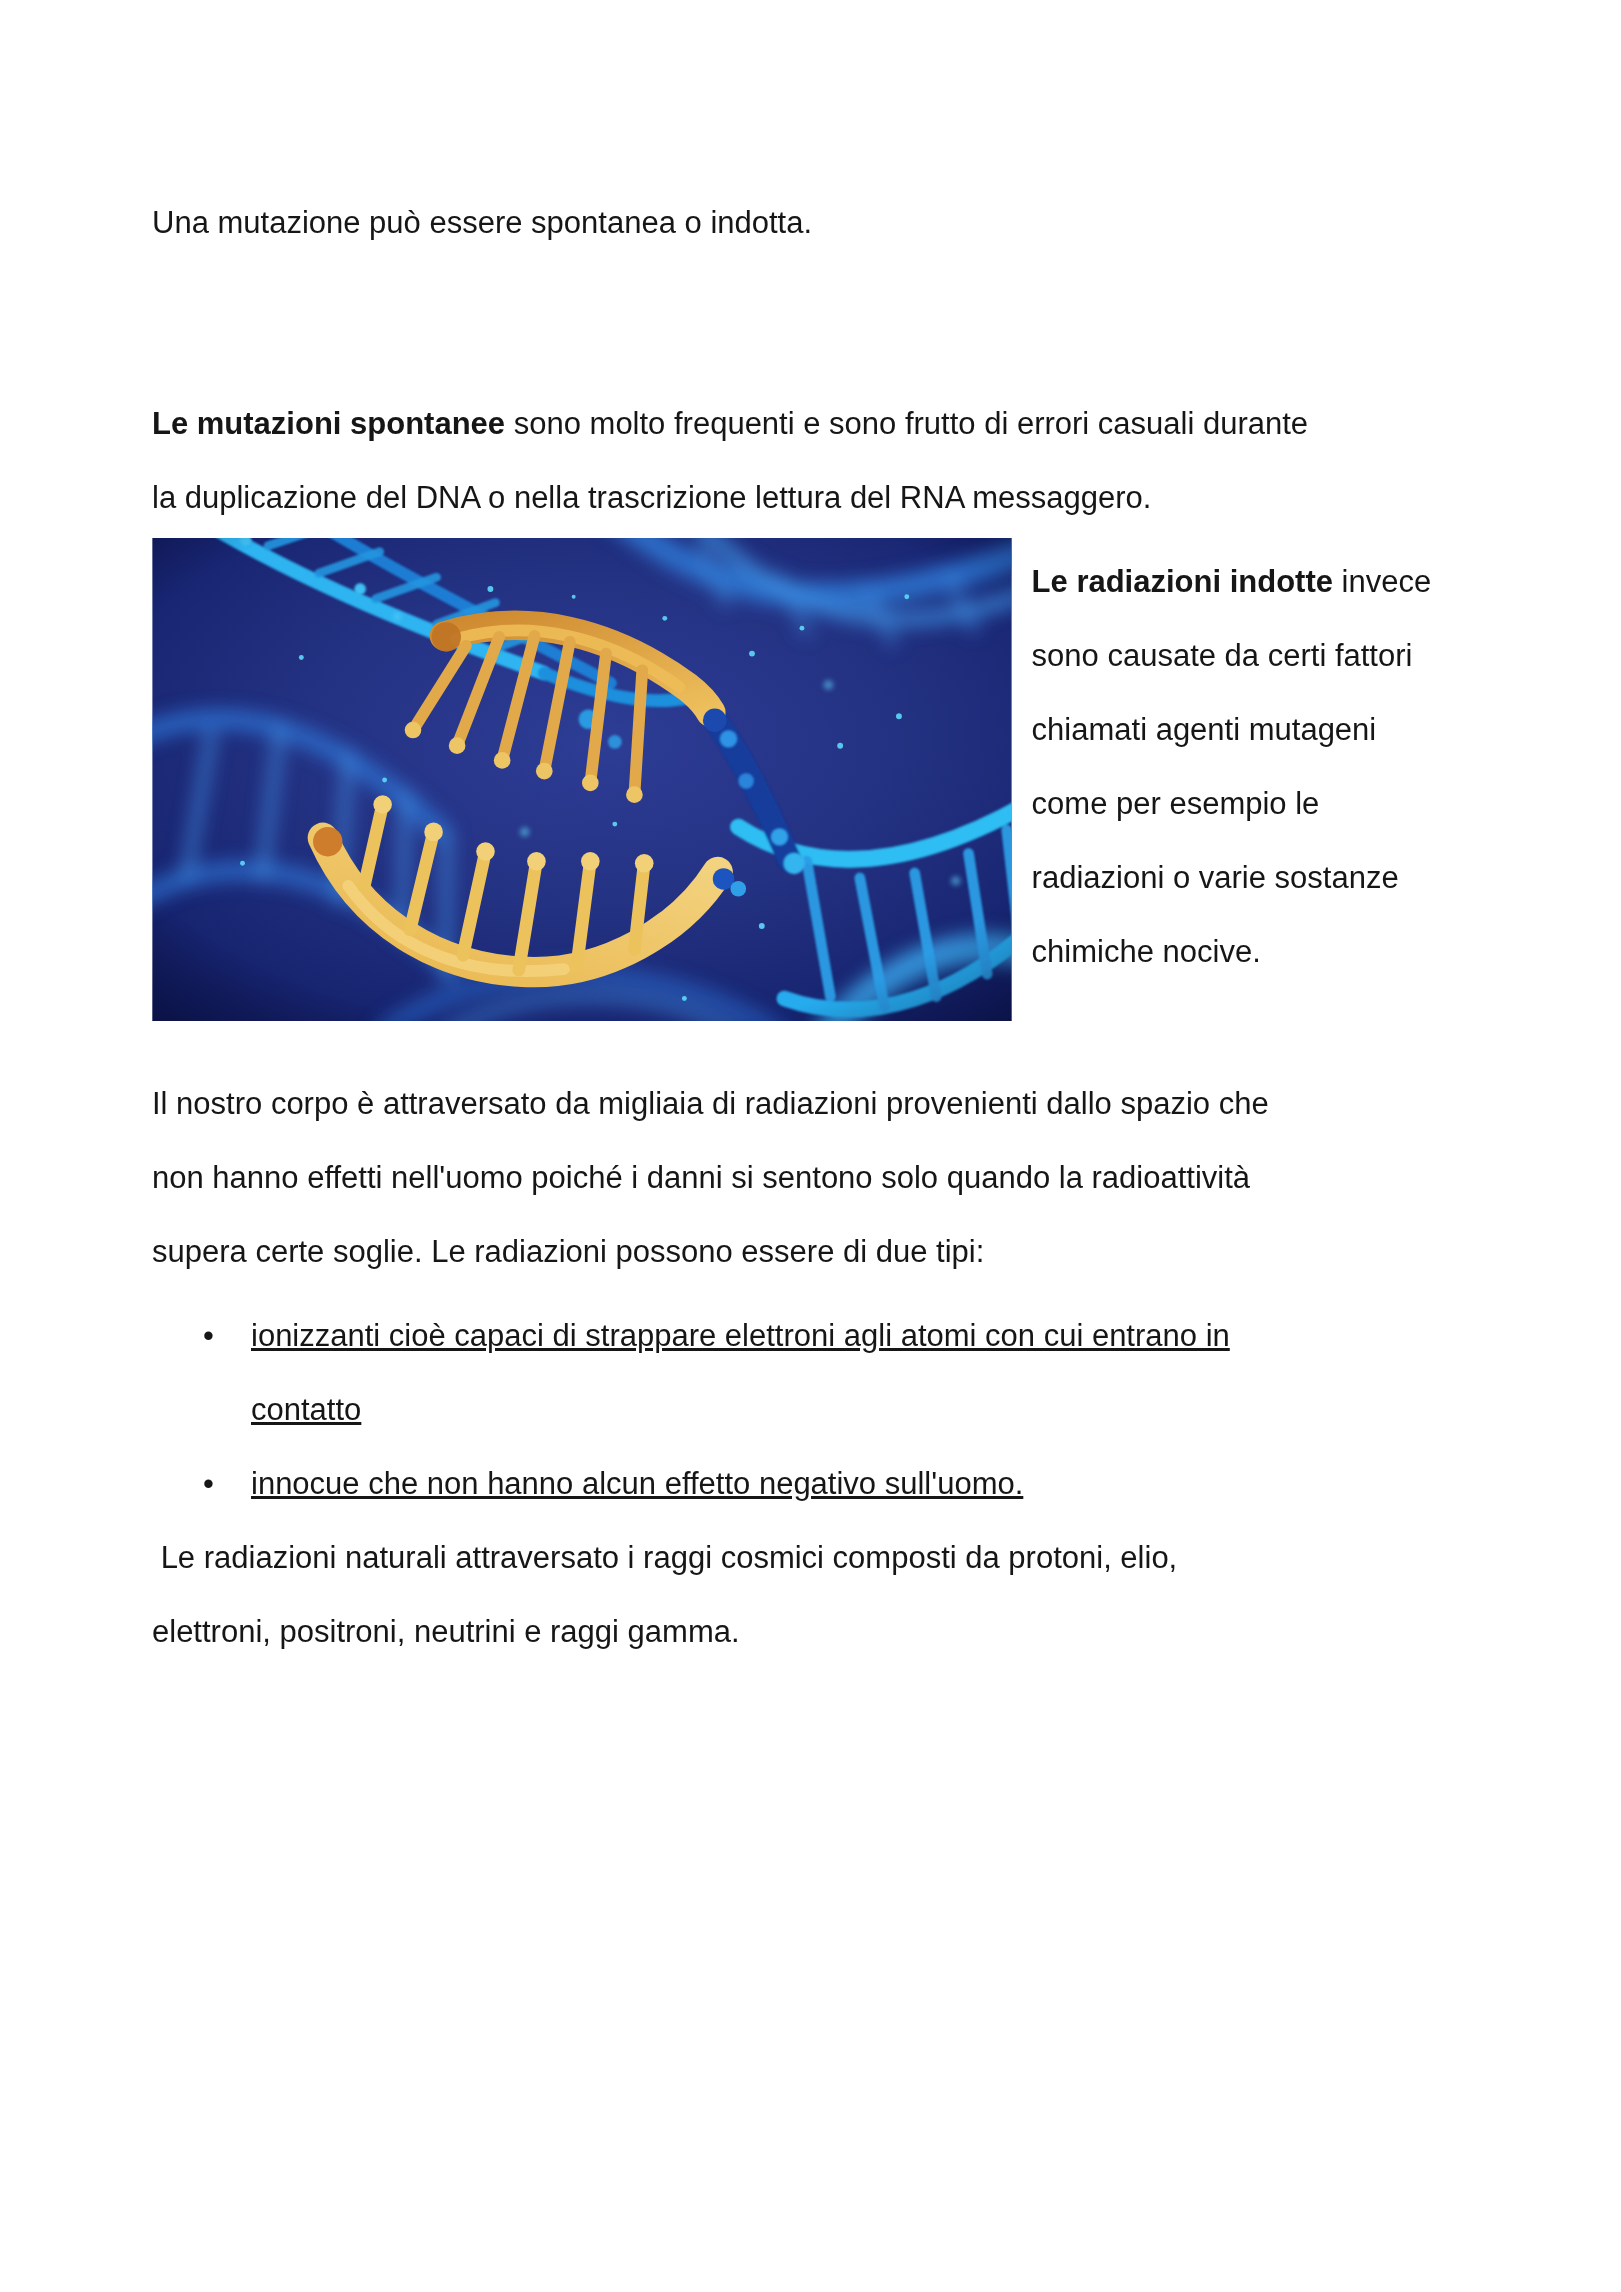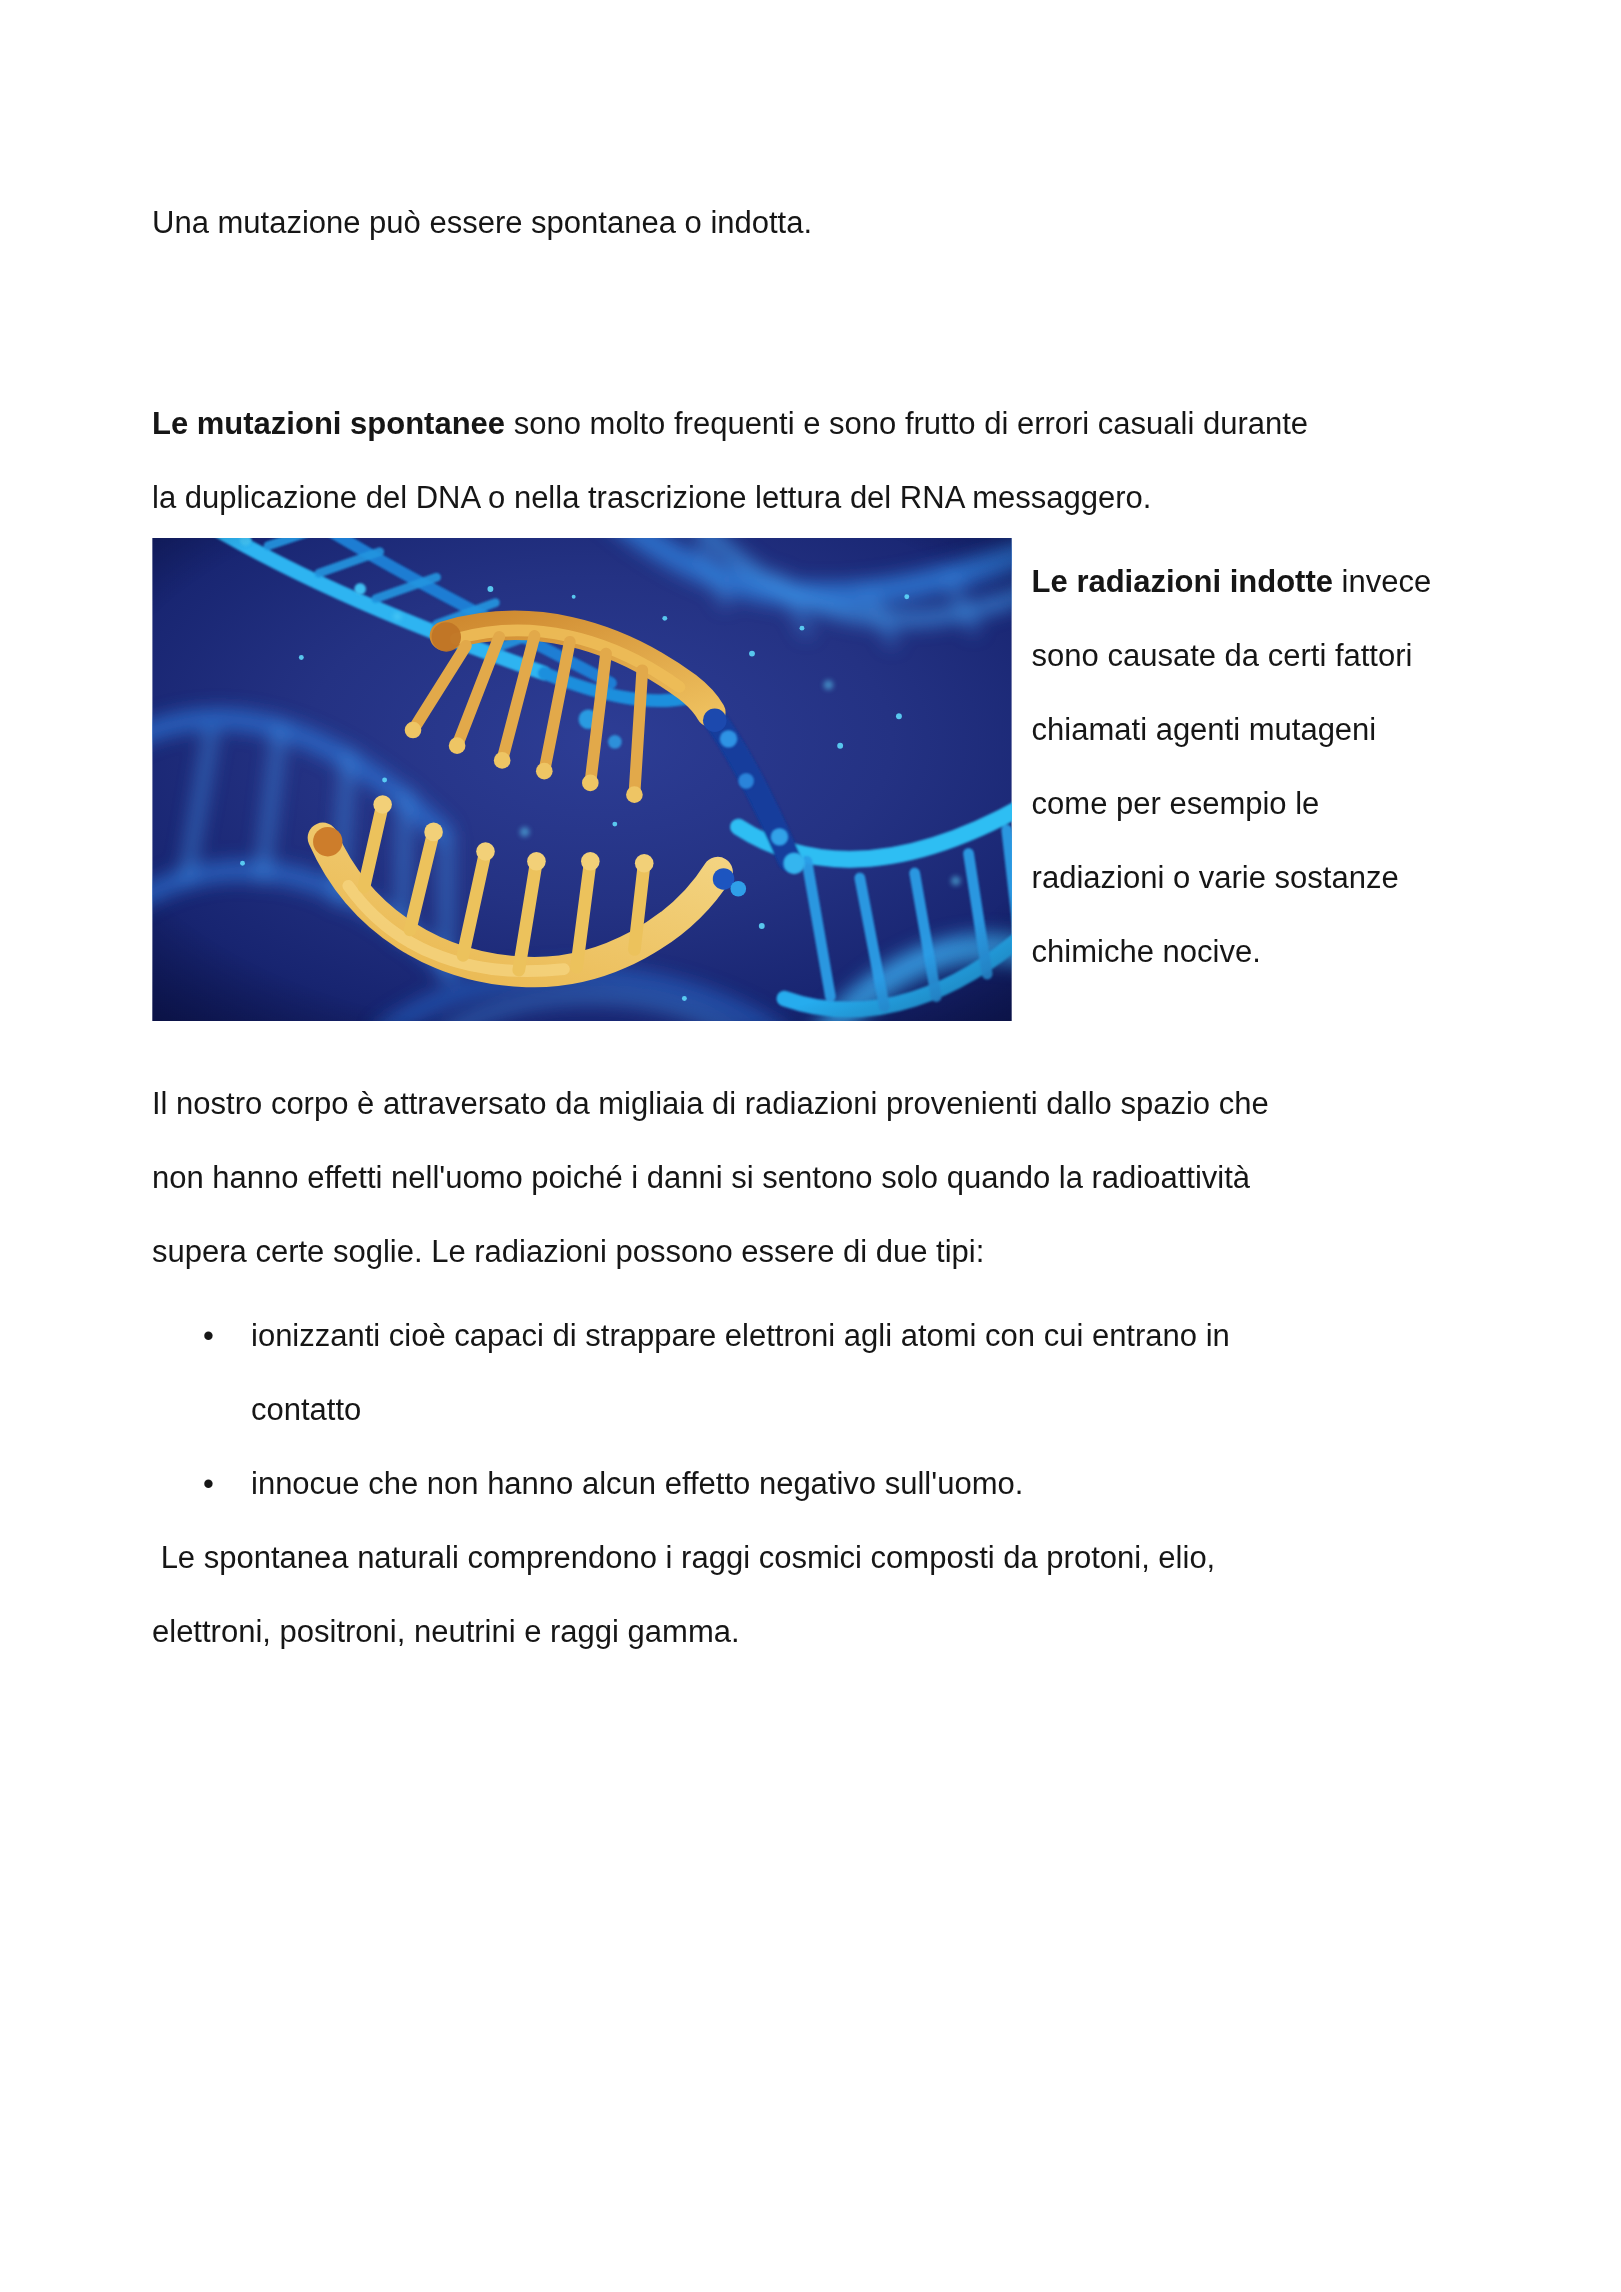--- a/index.html
+++ b/index.html
@@ -25,21 +25,21 @@
     margin:2.9px 19.6px 0 0;
     padding:0; border:0;
     overflow:hidden;
   }
   figure.dna svg { display:block; width:100%; height:100%; }
   .p-indotte     { margin-top:9.8px; }
   .p-corpo       { clear:both; margin-top:78px; }
   ul.rad-types   { list-style:none; margin:9.8px 0 0 0; padding:0; }
   ul.rad-types li { display:flex; padding-left:51px; }
   ul.rad-types .bullet { width:48px; flex:0 0 48px; }
-  ul.rad-types .li-text { white-space:pre-wrap; flex:1; }
+  ul.rad-types .li-text { white-space:pre-wrap; flex:1;text-decoration:underline; }
   .p-naturali    { margin-top:0; }
   .p-artificiale { margin-top:7.8px; }
   .p-uomo        { margin-top:7.8px; }
   .p-dannosi     { margin-top:7.8px; }
 </style>
 </head>
 <body>
 
 <div class="page">
 
@@ -218,21 +218,21 @@
       <span class="bullet">•</span>
       <span class="li-text">ionizzanti cioè capaci di strappare elettroni agli atomi con cui entrano in
 contatto</span>
     </li>
     <li>
       <span class="bullet">•</span>
       <span class="li-text">innocue che non hanno alcun effetto negativo sull'uomo.</span>
     </li>
   </ul>
 
-  <p class="p-naturali"> Le spontanea naturali comprendono i raggi cosmici composti da protoni, elio,
+  <p class="p-naturali"> Le radiazioni naturali attraversato i raggi cosmici composti da protoni, elio,
 elettroni, positroni, neutrini e raggi gamma.</p>
 
 
   <p class="p-uomo">Per l’uomo sono migliaia dosi più piccole.</p>
 
 
 </div>
 
 
 </body></html>

